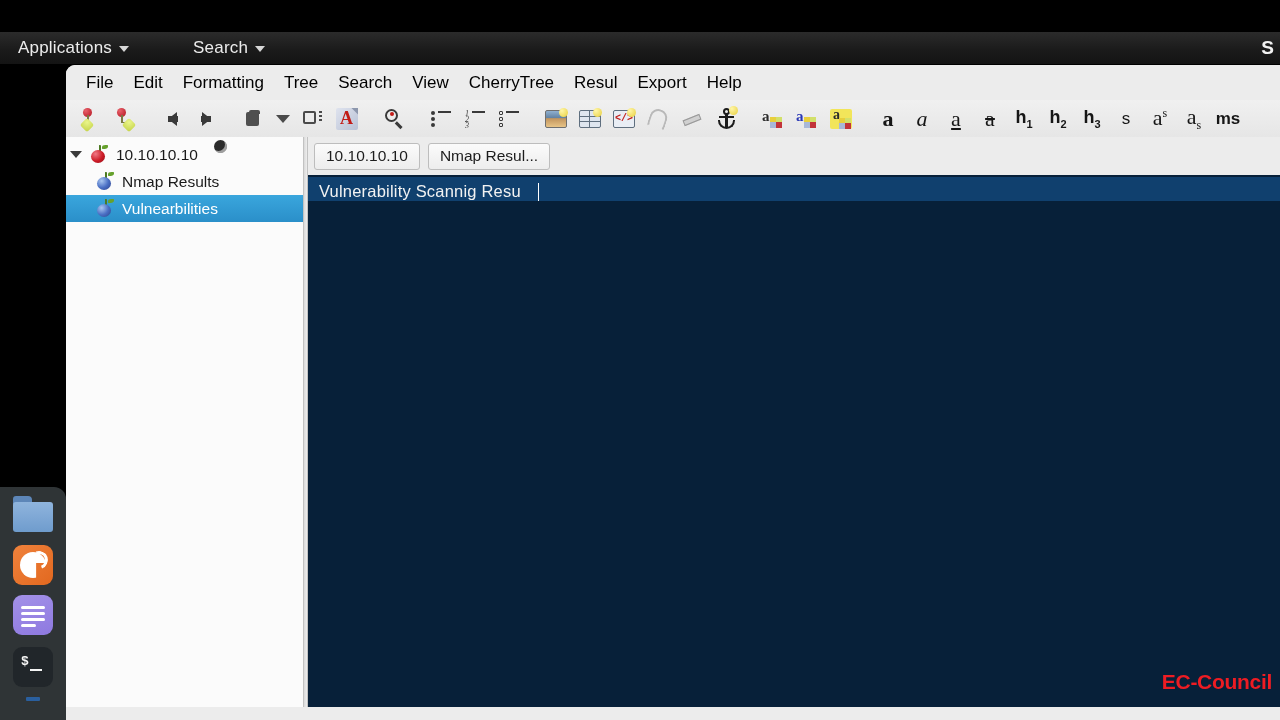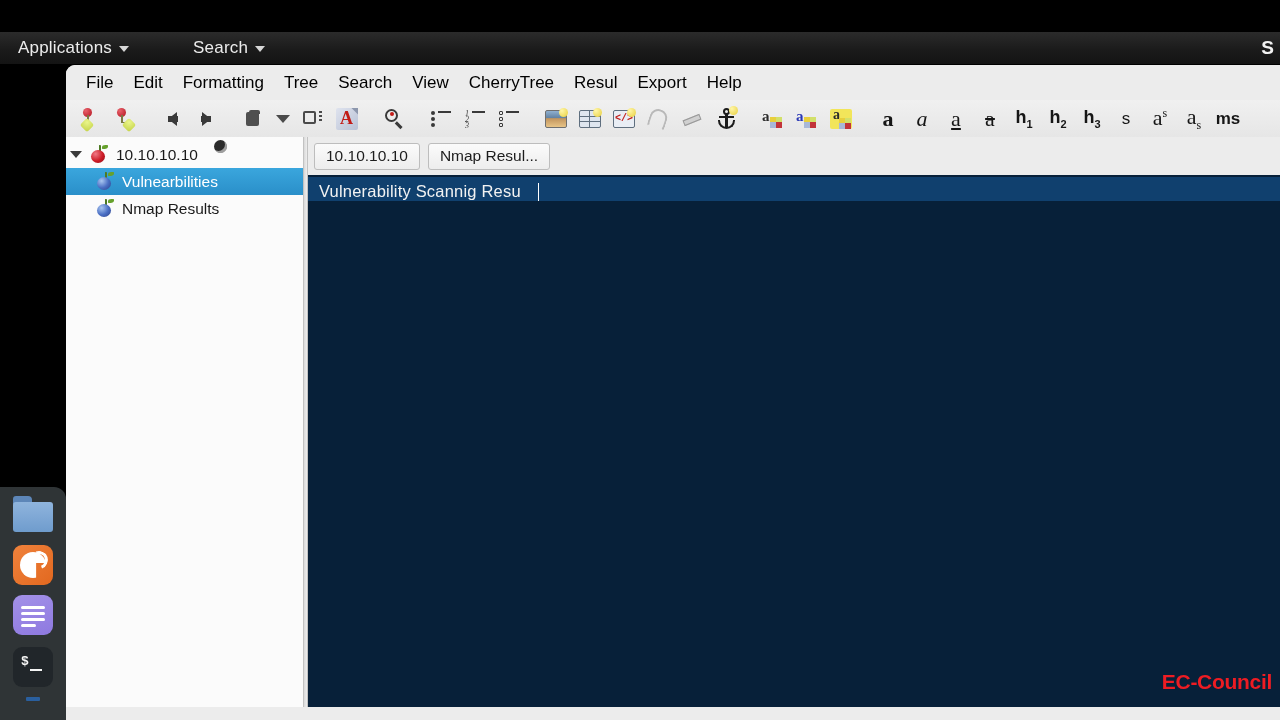--- a/index.html
+++ b/index.html
@@ -682,35 +682,35 @@
       <div class="tree-pane">
         <div class="tree-row">
           <span class="expander"></span>
           <span class="cherry">
             <i class="stem"></i>
               <i class="leaf"></i>
               <i class="ball"></i>
           </span>
           <span>10.10.10.10</span>
         </div>
+        <div class="tree-row child">
+          <span class="cherry blue">
+            <i class="stem"></i>
+              <i class="leaf"></i>
+              <i class="ball"></i>
+          </span>
+          <span>Nmap Results</span>
+        </div>
         <div class="tree-row child selected">
           <span class="cherry blue">
             <i class="stem"></i>
               <i class="leaf"></i>
               <i class="ball"></i>
           </span>
           <span>Vulnearbilities</span>
-        </div>
-        <div class="tree-row child">
-          <span class="cherry blue">
-            <i class="stem"></i>
-              <i class="leaf"></i>
-              <i class="ball"></i>
-          </span>
-          <span>Nmap Results</span>
         </div>
       </div>
 
       <div class="tree-splitter"></div>
 
       <div class="editor-pane">
         <div class="breadcrumb-bar">
           <div class="crumb-btn">10.10.10.10</div>
           <div class="crumb-btn">Nmap Resul...</div>
         </div>

